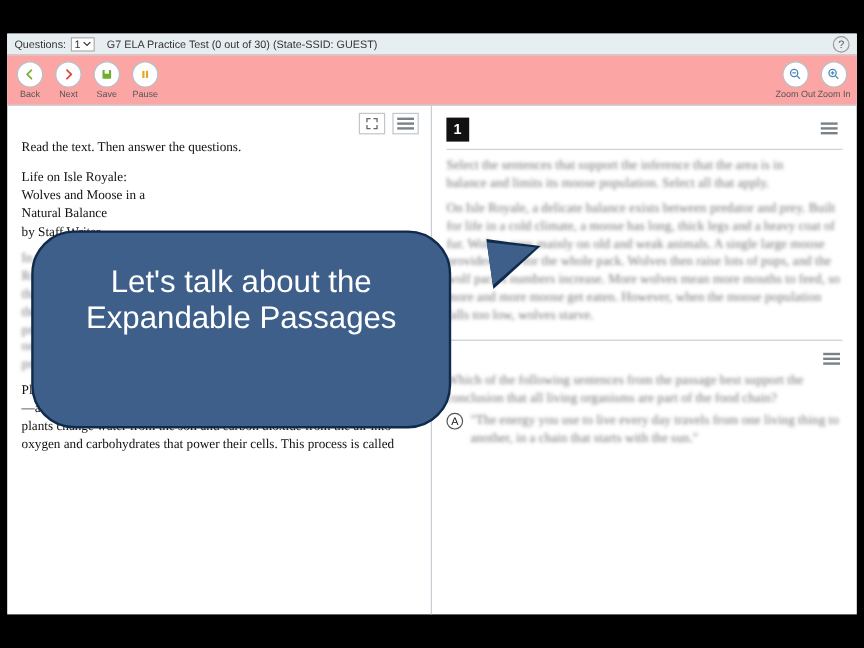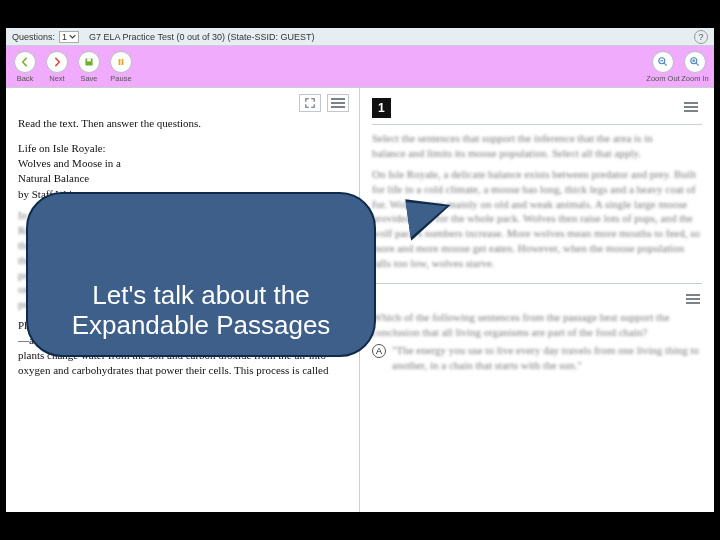--- a/index.html
+++ b/index.html
@@ -4,21 +4,21 @@
 <style>
   * { box-sizing: border-box; margin: 0; padding: 0; }
   html, body { width: 720px; height: 540px; overflow: hidden; font-family: Arial, sans-serif; }
   .frame { width: 720px; height: 540px; background: #000; position: relative; }
   .app { position: absolute; left: 6px; top: 28px; right: 6px; bottom: 28px; background: #fff; }
   .topbar { height: 18px; background: #e6eef2; border-bottom: 1px solid #c7ced3; display: flex; align-items: center; font-size: 9px; color: #333; padding: 0 6px; gap: 4px; }
   .q-select { border: 1px solid #aaa; background: #fff; padding: 0 2px; display: inline-flex; align-items: center; gap: 2px; }
   .q-select svg { width: 7px; height: 7px; }
   .meta { margin-left: 6px; }
   .help { margin-left: auto; width: 14px; height: 14px; border: 1px solid #999; border-radius: 50%; display: flex; align-items: center; justify-content: center; font-size: 9px; color: #555; }
-  .toolbar { height: 42px; background: #f0abfc; border-bottom: 1px solid #c7ced3; display: flex; align-items: center; padding: 0 6px; gap: 6px; }
+  .toolbar { height: 42px; background: #fca5a5; border-bottom: 1px solid #c7ced3; display: flex; align-items: center; padding: 0 6px; gap: 6px; }
   .tbtn { width: 26px; display: flex; flex-direction: column; align-items: center; gap: 1px; }
   .ticon { width: 22px; height: 22px; border: 1px solid #b8c0c5; border-radius: 50%; display: flex; align-items: center; justify-content: center; background: #fff; }
   .ticon svg { width: 12px; height: 12px; }
   .tlabel { font-size: 7.5px; color: #555; white-space: nowrap; }
   .spacer { flex: 1; }
   .content { display: flex; height: calc(100% - 60px); }
   .pane { width: 50%; position: relative; padding: 8px 12px 8px 12px; font-family: 'Times New Roman', serif; font-size: 11px; color: #111; line-height: 1.35; overflow: hidden; }
   .pane.left { border-right: 1px solid #c7ced3; }
   .pane-tools { position: absolute; top: 6px; right: 10px; display: flex; gap: 6px; }
   .exp-btn, .ham { width: 22px; height: 18px; border: 1px solid #c0c6ca; background: #fff; display: flex; align-items: center; justify-content: center; }
@@ -30,21 +30,21 @@
   .qrow .ham { margin-left: auto; }
   .instr { margin-top: 20px; }
   .title { font-weight: normal; margin-top: 10px; }
   .byline { margin-top: 2px; }
   .body-text { margin-top: 6px; }
   .blurred { color: transparent; text-shadow: 0 0 3px rgba(0,0,0,0.55); user-select: none; }
   .q2 { margin-top: 12px; border-top: 1px solid #c7ced3; padding-top: 26px; position: relative; }
   .q2 .ham { position: absolute; right: -2px; top: 6px; }
   .ch { display: flex; gap: 6px; margin-top: 4px; }
   .ch-mark { width: 14px; height: 14px; border: 1px solid #555; border-radius: 50%; font-size: 9px; display: flex; align-items: center; justify-content: center; font-family: Arial, sans-serif; flex-shrink: 0; margin-top: 1px; }
-  .callout { position: absolute; left: 26px; top: 192px; width: 350px; height: 165px; background: #3e5f8a; border: 2px solid #0f2a4a; border-radius: 36px; display: flex; align-items: flex-end; justify-content: center; padding: 14px 18px; z-index: 5; }
+  .callout { position: absolute; left: 26px; top: 192px; width: 350px; height: 165px; background: #3e5f8a; border: 2px solid #0f2a4a; border-radius: 36px; display: flex; align-items: flex-start; justify-content: center; padding: 26px 18px; z-index: 5; }
   .callout-text { color: #fff; font-family: Arial, sans-serif; font-size: 26px; line-height: 1.15; text-align: center; }
   .callout-tail { position: absolute; right: -34px; top: 2px; width: 0; height: 0; }
   .tail-outer { position: absolute; border-left: 44px solid #0f2a4a; border-top: 12px solid transparent; border-bottom: 30px solid transparent; left: 0; top: 0; transform: rotate(-8deg); }
   .tail-inner { position: absolute; border-left: 40px solid #3e5f8a; border-top: 10px solid transparent; border-bottom: 26px solid transparent; left: 0; top: 3px; transform: rotate(-8deg); }
   .hdiv { border: none; border-top: 1px solid #ccd2d6; margin: 6px 0; }
 </style>
 </head>
 <body>
 
 <div class="frame">

